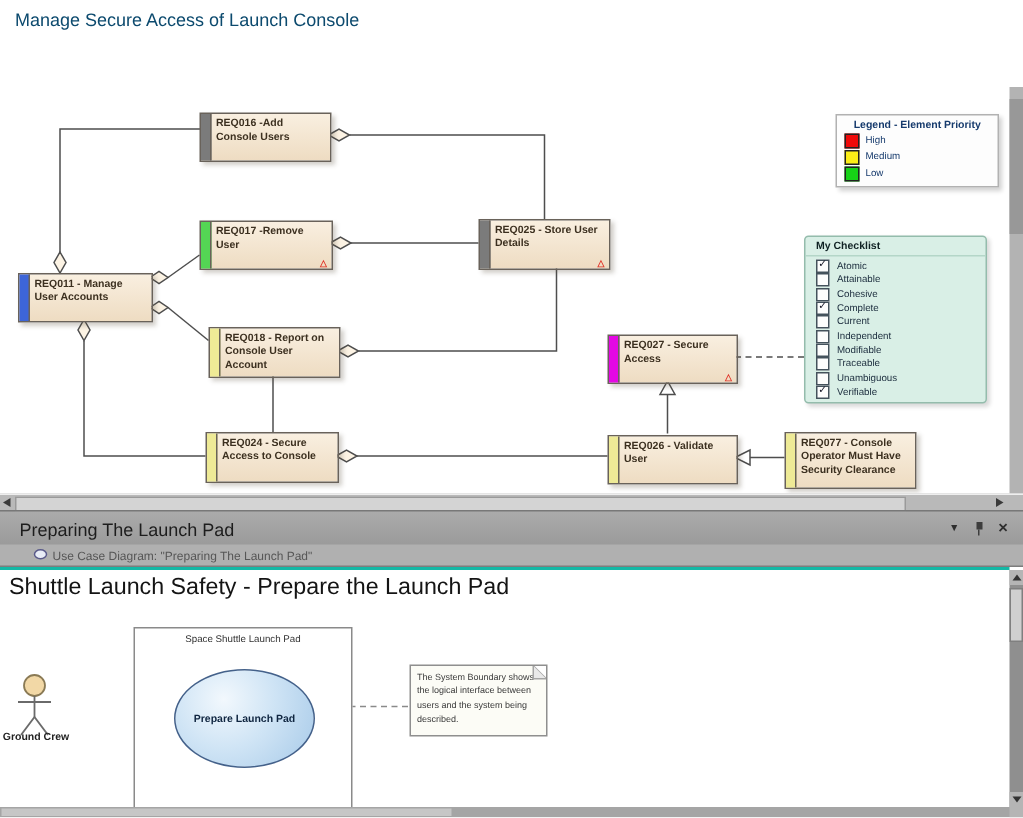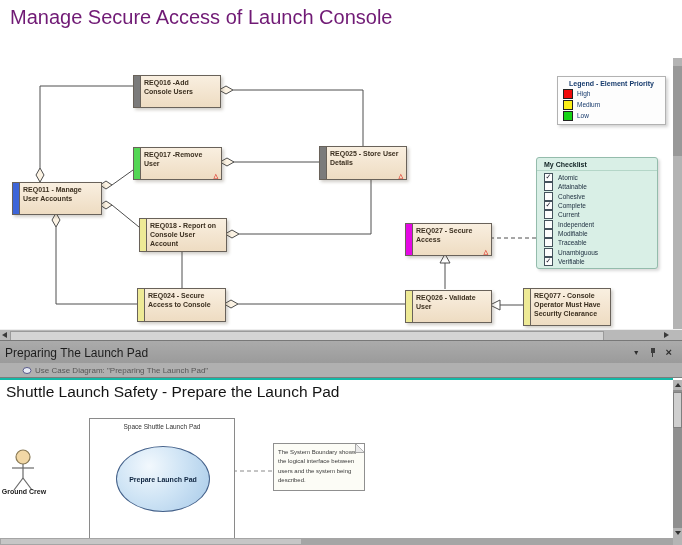--- a/index.html
+++ b/index.html
@@ -1,21 +1,21 @@
 <!DOCTYPE html>
 <html><head>
 <meta charset="utf-8">
 <style>
   html,body{margin:0;padding:0;background:#fff;}
   #screen{position:relative;width:682px;height:545px;overflow:hidden;
           font-family:"Liberation Sans",sans-serif;background:#fff;}
 
   
   #top-canvas{position:absolute;left:0;top:0;width:673px;height:329px;background:#fff;}
-  .diagram-title{position:absolute;left:10px;top:6px;font-size:20px;font-weight:500;color:#701a75;}
+  .diagram-title{position:absolute;left:10px;top:6px;font-size:12px;font-weight:500;color:#0c4a6e;}
   .overlay{position:absolute;left:0;top:0;pointer-events:none;}
 
   .req{position:absolute;display:flex;background:linear-gradient(180deg,#f9efe0 0%,#eedcc2 100%);
        border:1px solid #69625a;box-shadow:2px 2px 3px rgba(90,80,60,.28);}
   .req .bar{flex:0 0 6px;border-right:1px solid #69625a;}
   .req .lbl{padding:2px 3px 0 3px;font-size:7px;font-weight:bold;color:#3c3020;line-height:1.3;}
   .req .mk{position:absolute;right:3px;bottom:0px;font-size:6px;color:#e0362b;font-weight:bold;}
 
   .legend{position:absolute;left:557px;top:76px;width:107px;height:47px;background:#fdfdfd;
           border:1px solid #b2b2b2;box-shadow:2px 2px 3px rgba(0,0,0,.18);}
@@ -37,21 +37,21 @@
   .hsb-top{position:absolute;left:0;top:329px;width:682px;height:11px;background:#b9b9b9;
            border-top:1px solid #eee;border-bottom:1px solid #8a8a8a;}
   .hsb-top .thumb{position:absolute;left:10px;top:1px;width:592px;height:8px;background:#d4d4d4;border:1px solid #9a9a9a;}
   .arr{width:0;height:0;border-style:solid;position:absolute;}
   .arr-left{left:2px;top:2px;border-width:3.5px 5px 3.5px 0;border-color:transparent #3a3a3a transparent transparent;}
   .arr-right{left:664px;top:2px;border-width:3.5px 0 3.5px 5px;border-color:transparent transparent transparent #3a3a3a;}
 
   .pane-titlebar{position:absolute;left:0;top:340px;width:682px;height:23px;
                  background:linear-gradient(180deg,#ababab,#9a9a9a);border-top:1px solid #787878;
                  display:flex;align-items:center;}
-  .pane-title{font-size:12px;color:#1d1d1d;padding-left:5px;flex:1;}
+  .pane-title{font-size:12px;color:#1d1d1d;padding-left:13px;flex:1;}
   .pane-icons{display:flex;align-items:center;gap:9px;padding-right:10px;color:#2e2e2e;}
   .chev{font-size:7px;line-height:7px;}
   .pin{position:relative;width:8px;height:10px;}
   .pin::before{content:'';position:absolute;left:2px;top:0;width:4px;height:5px;background:#3d3d3d;}
   .pin::after{content:'';position:absolute;left:3.5px;top:5px;width:1px;height:4px;background:#3d3d3d;}
   .close{font-size:11px;line-height:11px;font-weight:bold;}
 
   .breadcrumb-bar{position:absolute;left:0;top:363px;width:682px;height:14px;background:#b0b0b0;
                   border-bottom:1px solid #7d7d7d;display:flex;align-items:center;}
   .bc-icon{margin-left:22px;margin-right:3px;display:inline-block;}

